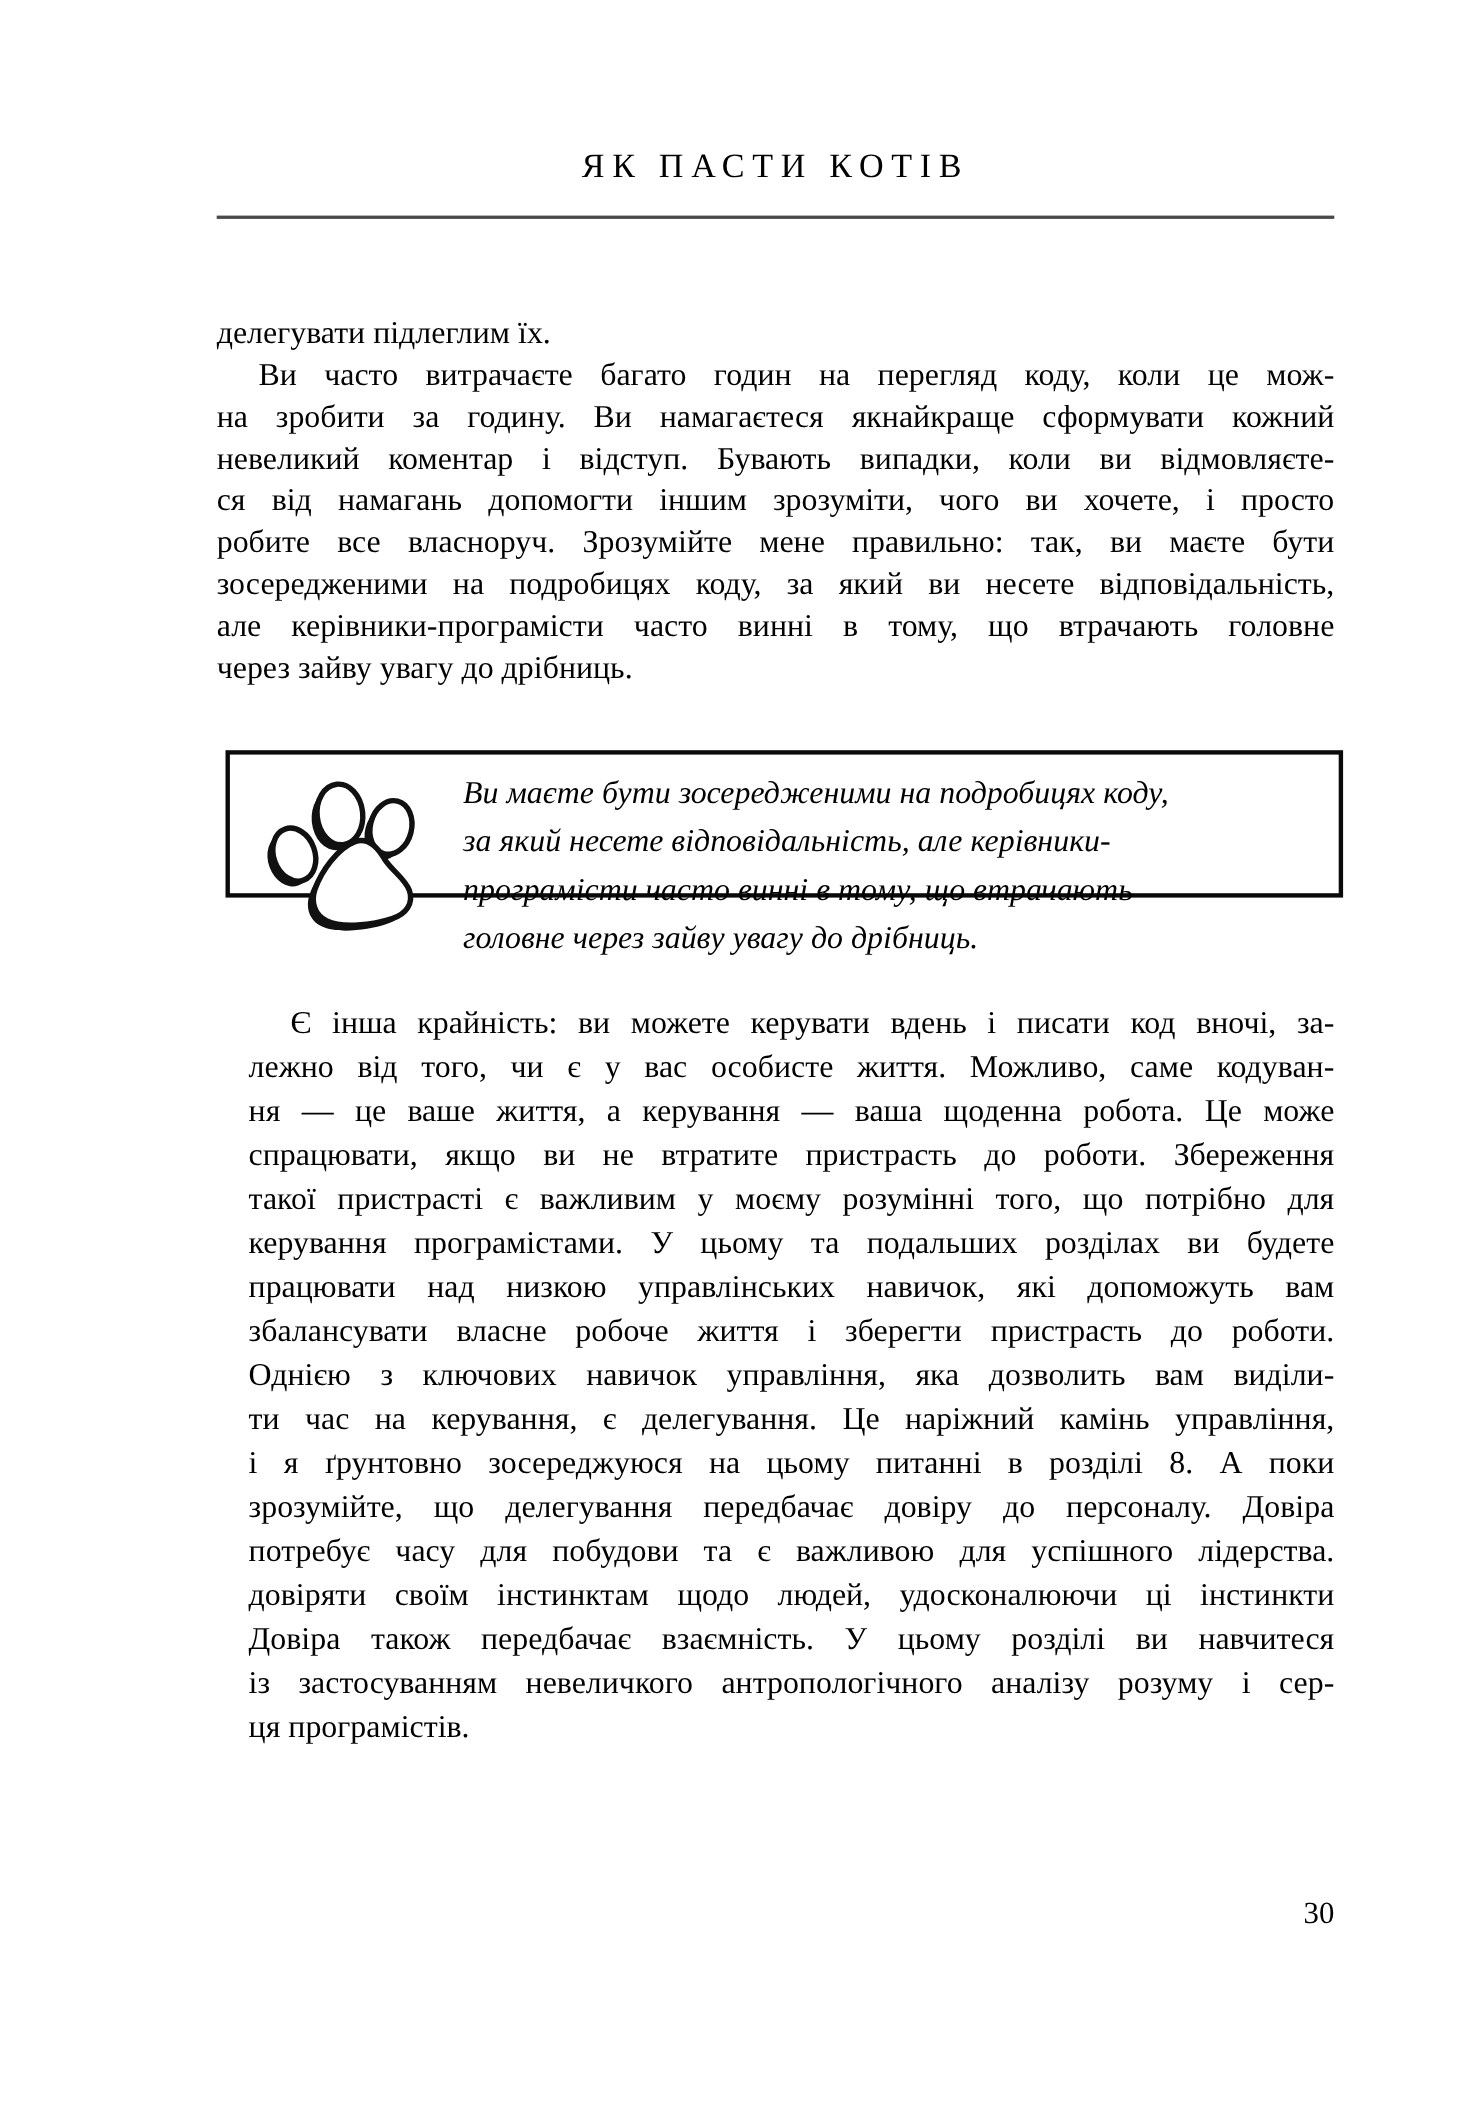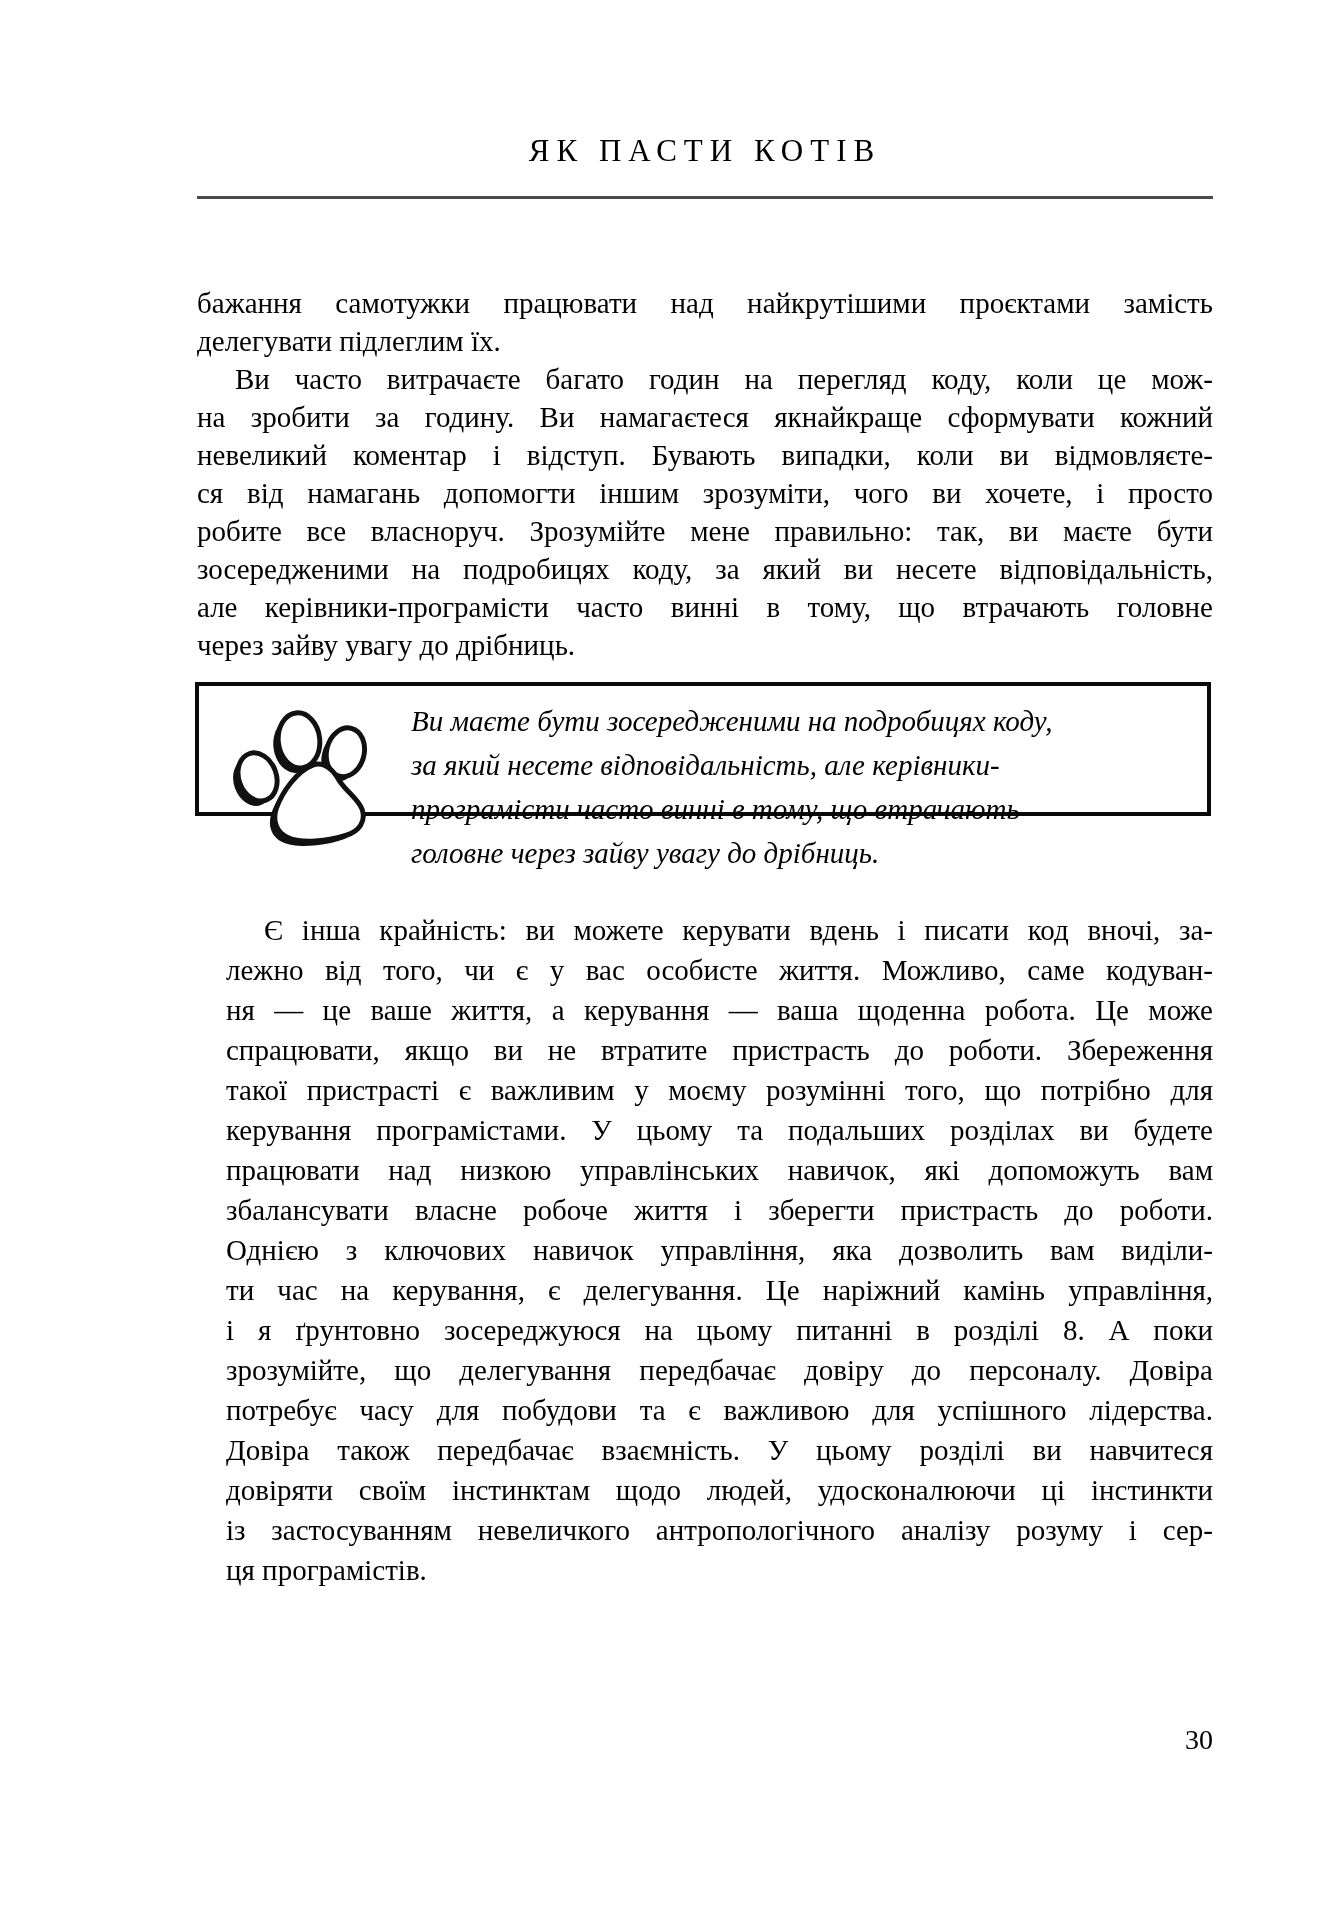--- a/index.html
+++ b/index.html
@@ -19,21 +19,21 @@
   }
   .textblock { position:absolute; left:197px; width:1016px; font-size:29px; }
   .block1 { top:284px; }
   .block2 { top:910px; }
   .block1 .line { height:38px; line-height:38px; }
   .block2 .line { height:40px; line-height:40px;margin-left:29px; }
   .line.j { text-align:justify; text-align-last:justify; }
   .line.l { text-align:left;    text-align-last:left; }
   .line.i { text-indent:38px; }
   .callout-box {
-    position:absolute; top:682px; left:195px; width:1016px; height:134px;
+    position:absolute; top:682px; left:205px; width:1016px; height:134px;
     border:4px solid #0a0a0a; box-sizing:border-box; background:#ffffff;
   }
   .paw { position:absolute; left:26px; top:10px; }
   .callout-text {
     position:absolute; left:212px; top:13px;
     font-style:italic; font-size:29px;
   }
   .callout-text .cline { height:44px; line-height:44px; white-space:nowrap; }
   .page-number {
     position:absolute; top:1722px; left:197px; width:1016px;
@@ -42,21 +42,20 @@
 </style>
 </head>
 <body>
 
 <div class="page">
 
   <div class="header-title">ЯК ПАСТИ КОТІВ</div>
   <div class="header-rule"></div>
 
   <div class="textblock block1">
-    <div class="line j">бажання самотужки працювати над найкрутішими проєктами замість</div>
     <div class="line l">делегувати підлеглим їх.</div>
     <div class="line j i">Ви часто витрачаєте багато годин на перегляд коду, коли це мож-</div>
     <div class="line j">на зробити за годину. Ви намагаєтеся якнайкраще сформувати кожний</div>
     <div class="line j">невеликий коментар і відступ. Бувають випадки, коли ви відмовляєте-</div>
     <div class="line j">ся від намагань допомогти іншим зрозуміти, чого ви хочете, і просто</div>
     <div class="line j">робите все власноруч. Зрозумійте мене правильно: так, ви маєте бути</div>
     <div class="line j">зосередженими на подробицях коду, за який ви несете відповідальність,</div>
     <div class="line j">але керівники-програмісти часто винні в тому, що втрачають головне</div>
     <div class="line l">через зайву увагу до дрібниць.</div>
   </div>
@@ -91,21 +90,21 @@
     <div class="line j">спрацювати, якщо ви не втратите пристрасть до роботи. Збереження</div>
     <div class="line j">такої пристрасті є важливим у моєму розумінні того, що потрібно для</div>
     <div class="line j">керування програмістами. У цьому та подальших розділах ви будете</div>
     <div class="line j">працювати над низкою управлінських навичок, які допоможуть вам</div>
     <div class="line j">збалансувати власне робоче життя і зберегти пристрасть до роботи.</div>
     <div class="line j">Однією з ключових навичок управління, яка дозволить вам виділи-</div>
     <div class="line j">ти час на керування, є делегування. Це наріжний камінь управління,</div>
     <div class="line j">і я ґрунтовно зосереджуюся на цьому питанні в розділі 8. А поки</div>
     <div class="line j">зрозумійте, що делегування передбачає довіру до персоналу. Довіра</div>
     <div class="line j">потребує часу для побудови та є важливою для успішного лідерства.</div>
+    <div class="line j">довіряти своїм інстинктам щодо людей, удосконалюючи ці інстинкти</div>
     <div class="line j">Довіра також передбачає взаємність. У цьому розділі ви навчитеся</div>
-    <div class="line j">довіряти своїм інстинктам щодо людей, удосконалюючи ці інстинкти</div>
     <div class="line j">із застосуванням невеличкого антропологічного аналізу розуму і сер-</div>
     <div class="line l">ця програмістів.</div>
   </div>
 
   <div class="page-number">30</div>
 
 </div>
 
 </body></html>

